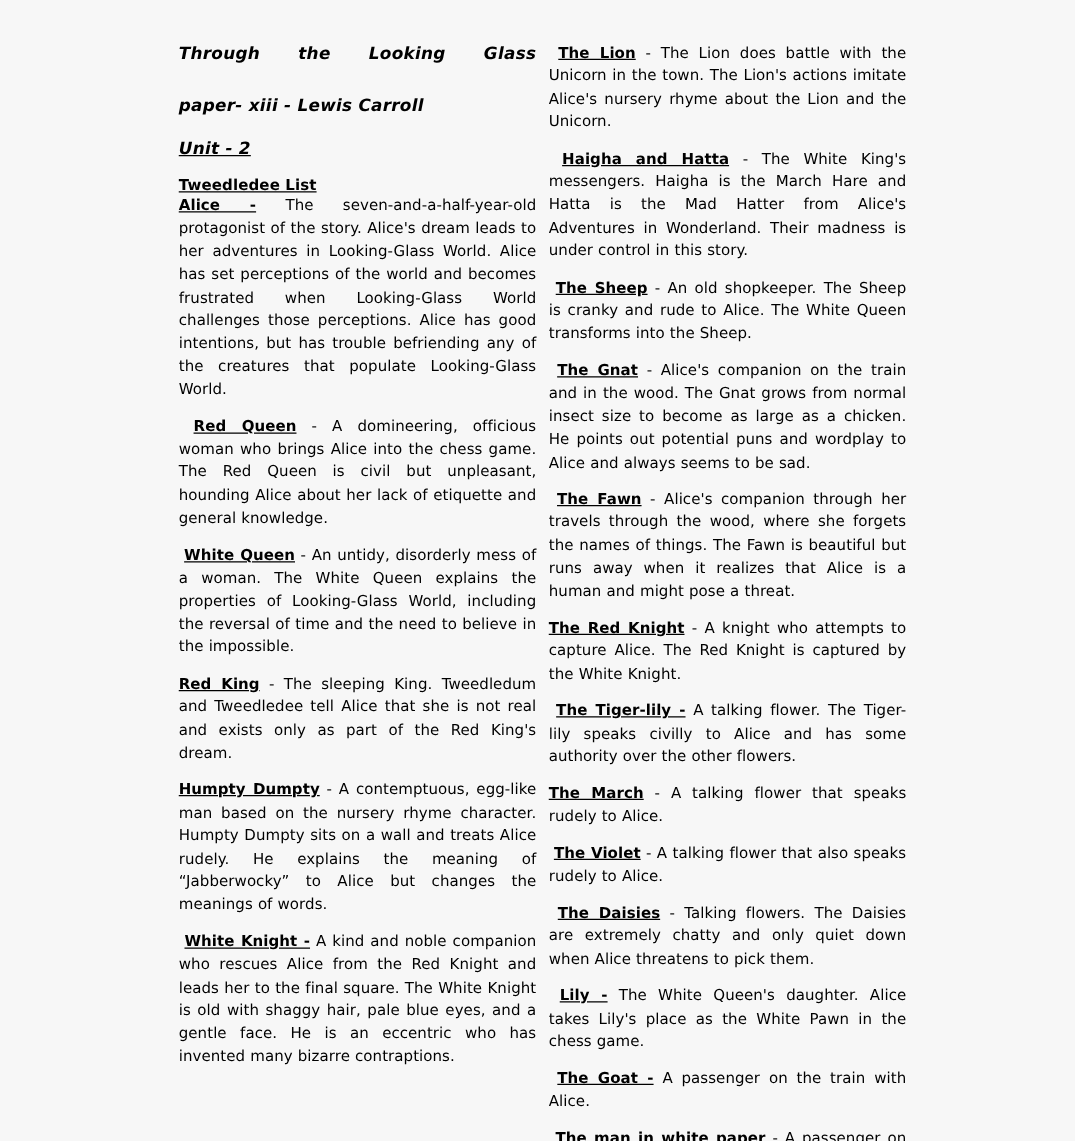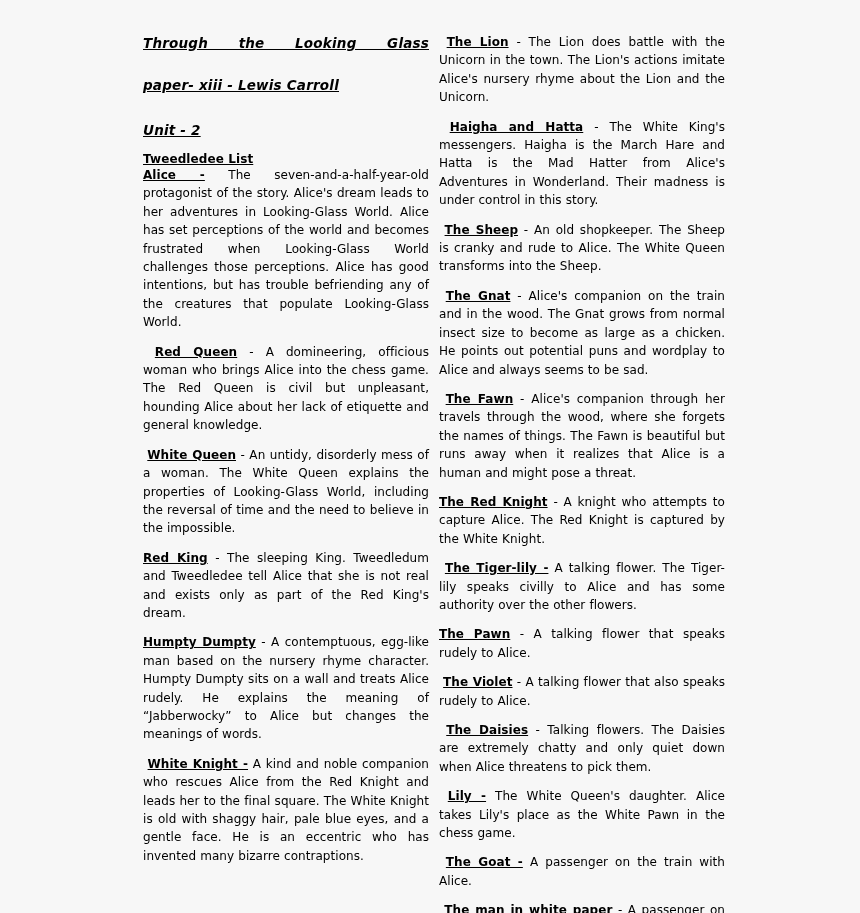--- a/index.html
+++ b/index.html
@@ -25,21 +25,20 @@
 
   .col-left  { position: absolute; left: 0px;   top: 0px; width: 286px; }
   .col-right { position: absolute; left: 296px; top: 0px; width: 286px; }
 
   
   .doc-title {
     font-weight: bold;
     font-style: italic;
     font-size: 13.5px;
     line-height: 21px;
-    text-decoration: underline;
     text-align: justify;
     text-justify: inter-word;
     letter-spacing: 0.2px;
   }
   .doc-title .line1 {
     display: block;
     text-align: justify;
   }
   .doc-title .line1::after {
     content: "";
@@ -47,21 +46,21 @@
     width: 100%;
     height: 0;
   }
   .doc-title .line2 { display: block; }
 
   .unit-heading {
     font-weight: bold;
     font-style: italic;
     font-size: 13.5px;
     text-decoration: underline;
-    margin-top: 26px;
+    margin-top: 15px;
     letter-spacing: 0.2px;
   }
 
   .section-heading {
     font-weight: bold;
     font-size: 12px;
     text-decoration: underline;
     margin-top: 14px;
     letter-spacing: 0.1px;
   }
@@ -114,21 +113,21 @@
 
   <div class="col-right">
     <div id="right-entries">
         <div class="entry"><span class="lead-space"> </span><span class="term">The Lion</span><span> -  The Lion does battle with the Unicorn in the town. The Lion's actions imitate Alice's nursery rhyme about the Lion and the Unicorn.</span></div>
         <div class="entry"><span class="lead-space"> </span><span class="term">Haigha and Hatta</span><span> -  The White King's messengers. Haigha is the March Hare and Hatta is the Mad Hatter from Alice's Adventures in Wonderland. Their madness is under control in this story.</span></div>
         <div class="entry"><span class="lead-space"> </span><span class="term">The Sheep</span><span> -  An old shopkeeper. The Sheep is cranky and rude to Alice. The White Queen transforms into the Sheep.</span></div>
         <div class="entry"><span class="lead-space"> </span><span class="term">The Gnat</span><span> -  Alice's companion on the train and in the wood. The Gnat grows from normal insect size to become as large as a chicken. He points out potential puns and wordplay to Alice and always seems to be sad.</span></div>
         <div class="entry"><span class="lead-space"> </span><span class="term">The Fawn</span><span> -  Alice's companion through her travels through the wood, where she forgets the names of things. The Fawn is beautiful but runs away when it realizes that Alice is a human and might pose a threat.</span></div>
         <div class="entry"><span class="term">The Red Knight</span><span> -  A knight who attempts to capture Alice. The Red Knight is captured by the White Knight.</span></div>
         <div class="entry"><span class="lead-space"> </span><span class="term">The Tiger-lily -</span><span>  A talking flower. The Tiger-lily speaks civilly to Alice and has some authority over the other flowers.</span></div>
-        <div class="entry"><span class="term">The Pawn</span><span> -  A talking flower that speaks rudely to Alice.</span></div>
+        <div class="entry"><span class="term">The March</span><span> -  A talking flower that speaks rudely to Alice.</span></div>
         <div class="entry"><span class="lead-space"> </span><span class="term">The Violet</span><span> -  A talking flower that also speaks rudely to Alice.</span></div>
         <div class="entry"><span class="lead-space"> </span><span class="term">The Daisies</span><span> -  Talking flowers. The Daisies are extremely chatty and only quiet down when Alice threatens to pick them.</span></div>
         <div class="entry"><span class="lead-space"> </span><span class="term">Lily -</span><span>  The White Queen's daughter. Alice takes Lily's place as the White Pawn in the chess game.</span></div>
         <div class="entry"><span class="lead-space"> </span><span class="term">The Goat -</span><span>  A passenger on the train with Alice.</span></div>
         <div class="entry"><span class="lead-space"> </span><span class="term">The man in white paper</span><span> -  A passenger on the train with Alice.</span></div>
         <div class="entry"><span class="lead-space"> </span><span class="term">Frog -</span><span>  The old footman at Alice's castle.</span></div>
       </div>
 
   </div>
 

